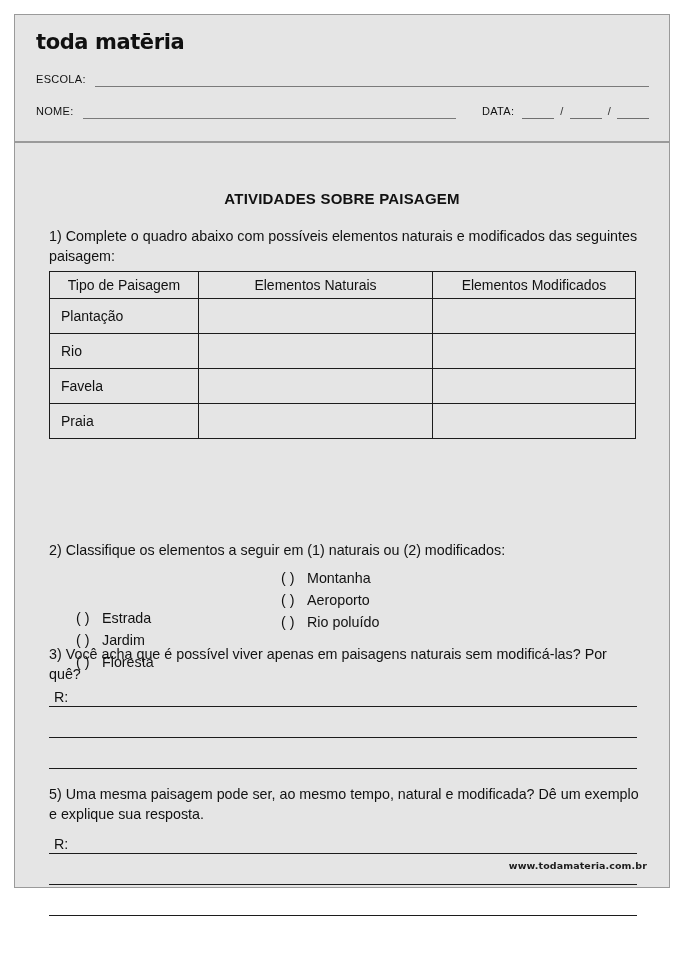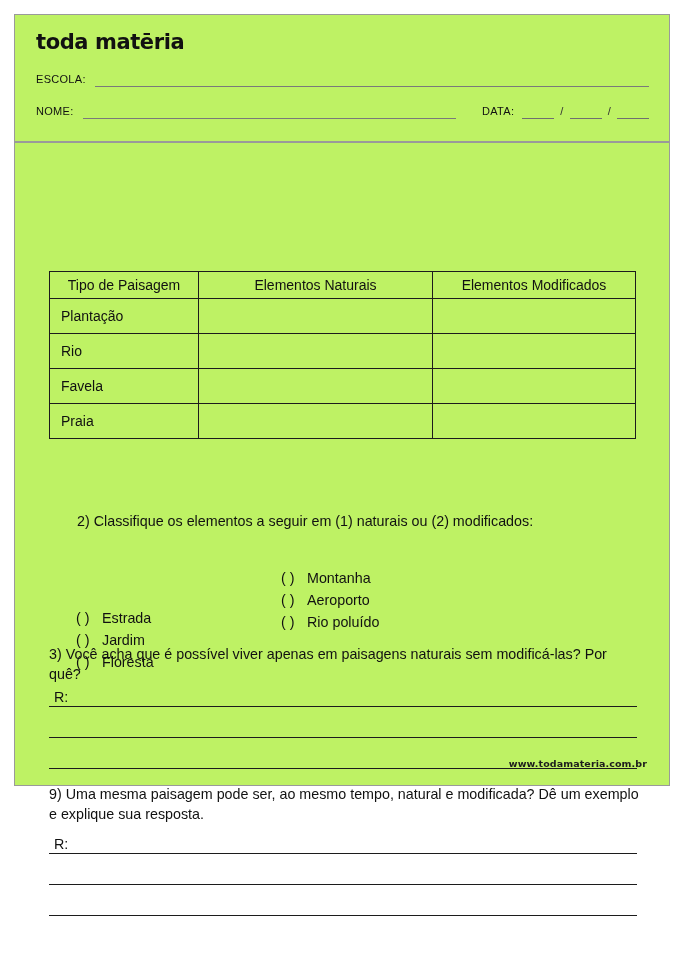--- a/index.html
+++ b/index.html
@@ -17,24 +17,24 @@
     -webkit-font-smoothing: antialiased;
     overflow: hidden;
   }
 
   
   .page-frame {
     position: absolute;
     left: 14px;
     top: 14px;
     width: 656px;
-    height: 772px;
+    height: 874px;
     border: 1px solid #9a9a9a;
     box-sizing: border-box;
-    background: #bef264;
+    background: #e5e5e5;
   }
 
   
   .header-band {
     position: absolute;
     left: 0;
     top: 0;
     right: 0;
     height: 128px;
     border-bottom: 2px solid #9a9a9a;
@@ -120,21 +120,21 @@
   }
 
   .question {
     position: absolute;
     left: 34px;
     width: 590px;
     font-size: 14.3px;
     line-height: 20px;
   }
   .q1 { top: 83px; }
-  .q2 { top: 368px; margin-left: 28px; }
+  .q2 { top: 397px; }
   .q3 { top: 494px; margin-top: 7px; }
   .q4 { top: 641px; }
 
   
   .landscape-table {
     position: absolute;
     left: 34px;
     top: 128px;
     width: 586px;
     border-collapse: collapse;
@@ -245,21 +245,23 @@
         <span class="date-sep">/</span>
         <span class="date-slot"></span>
         <span class="date-sep">/</span>
         <span class="date-slot"></span>
       </span>
     </div>
   </div>
 
   <div class="sheet-body">
 
-
+    <div class="worksheet-title">ATIVIDADES SOBRE PAISAGEM</div>
+
+    <div class="question q1">1) Complete o quadro abaixo com possíveis elementos naturais e modificados das seguintes paisagem:</div>
 
     <table class="landscape-table">
       <colgroup>
         <col class="col-type">
           <col class="col-nat">
           <col class="col-mod">
       </colgroup>
       <thead>
         <tr>
           <th>Tipo de Paisagem</th>
@@ -321,21 +323,21 @@
     <div class="question q3">3) Você acha que é possível viver apenas em paisagens naturais sem modificá-las? Por quê?</div>
 
     <div class="answer-area a3">
       <div class="answer-first">
         <span class="answer-r">R:</span>
       </div>
       <div class="answer-line"></div>
       <div class="answer-line"></div>
     </div>
 
-    <div class="question q4">9) Uma mesma paisagem pode ser, ao mesmo tempo, natural e modificada? Dê um exemplo e explique sua resposta.</div>
+    <div class="question q4">5) Uma mesma paisagem pode ser, ao mesmo tempo, natural e modificada? Dê um exemplo e explique sua resposta.</div>
 
     <div class="answer-area a4">
       <div class="answer-first">
         <span class="answer-r">R:</span>
       </div>
       <div class="answer-line"></div>
       <div class="answer-line"></div>
     </div>
 
     <div class="site-footer">www.todamateria.com.br</div>

